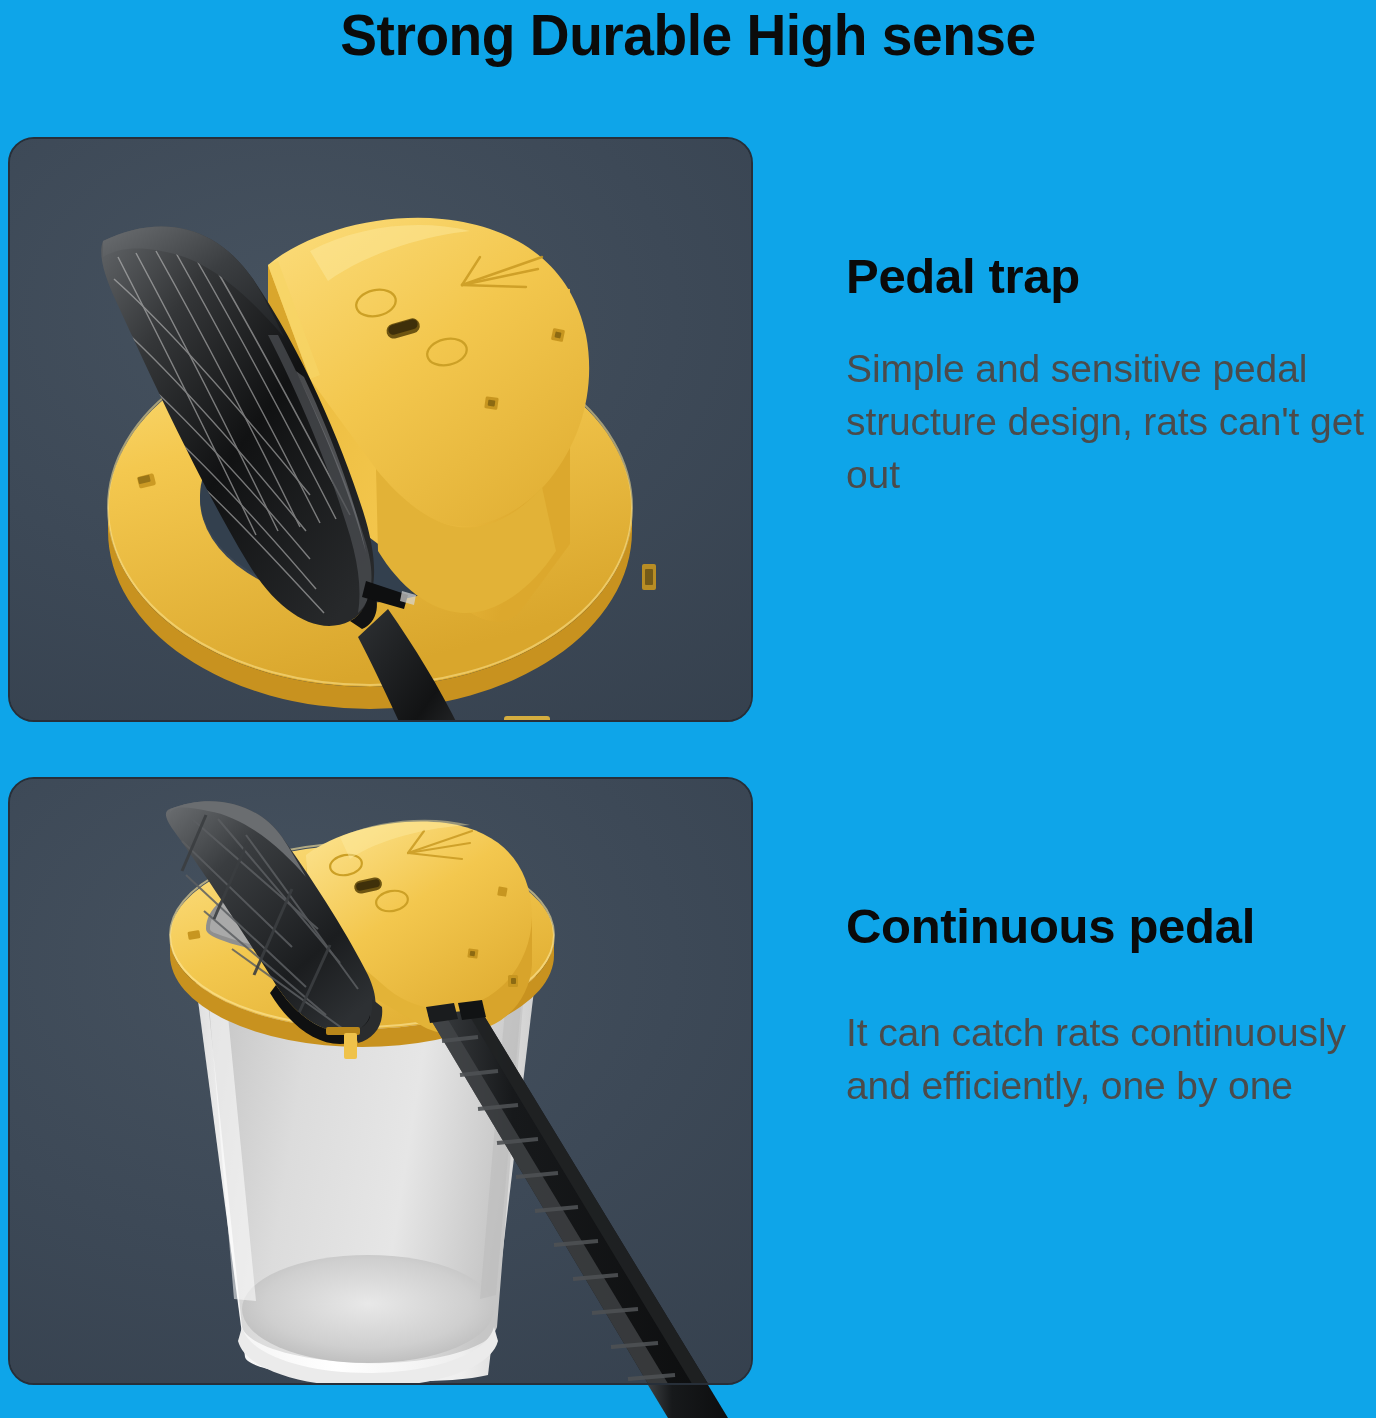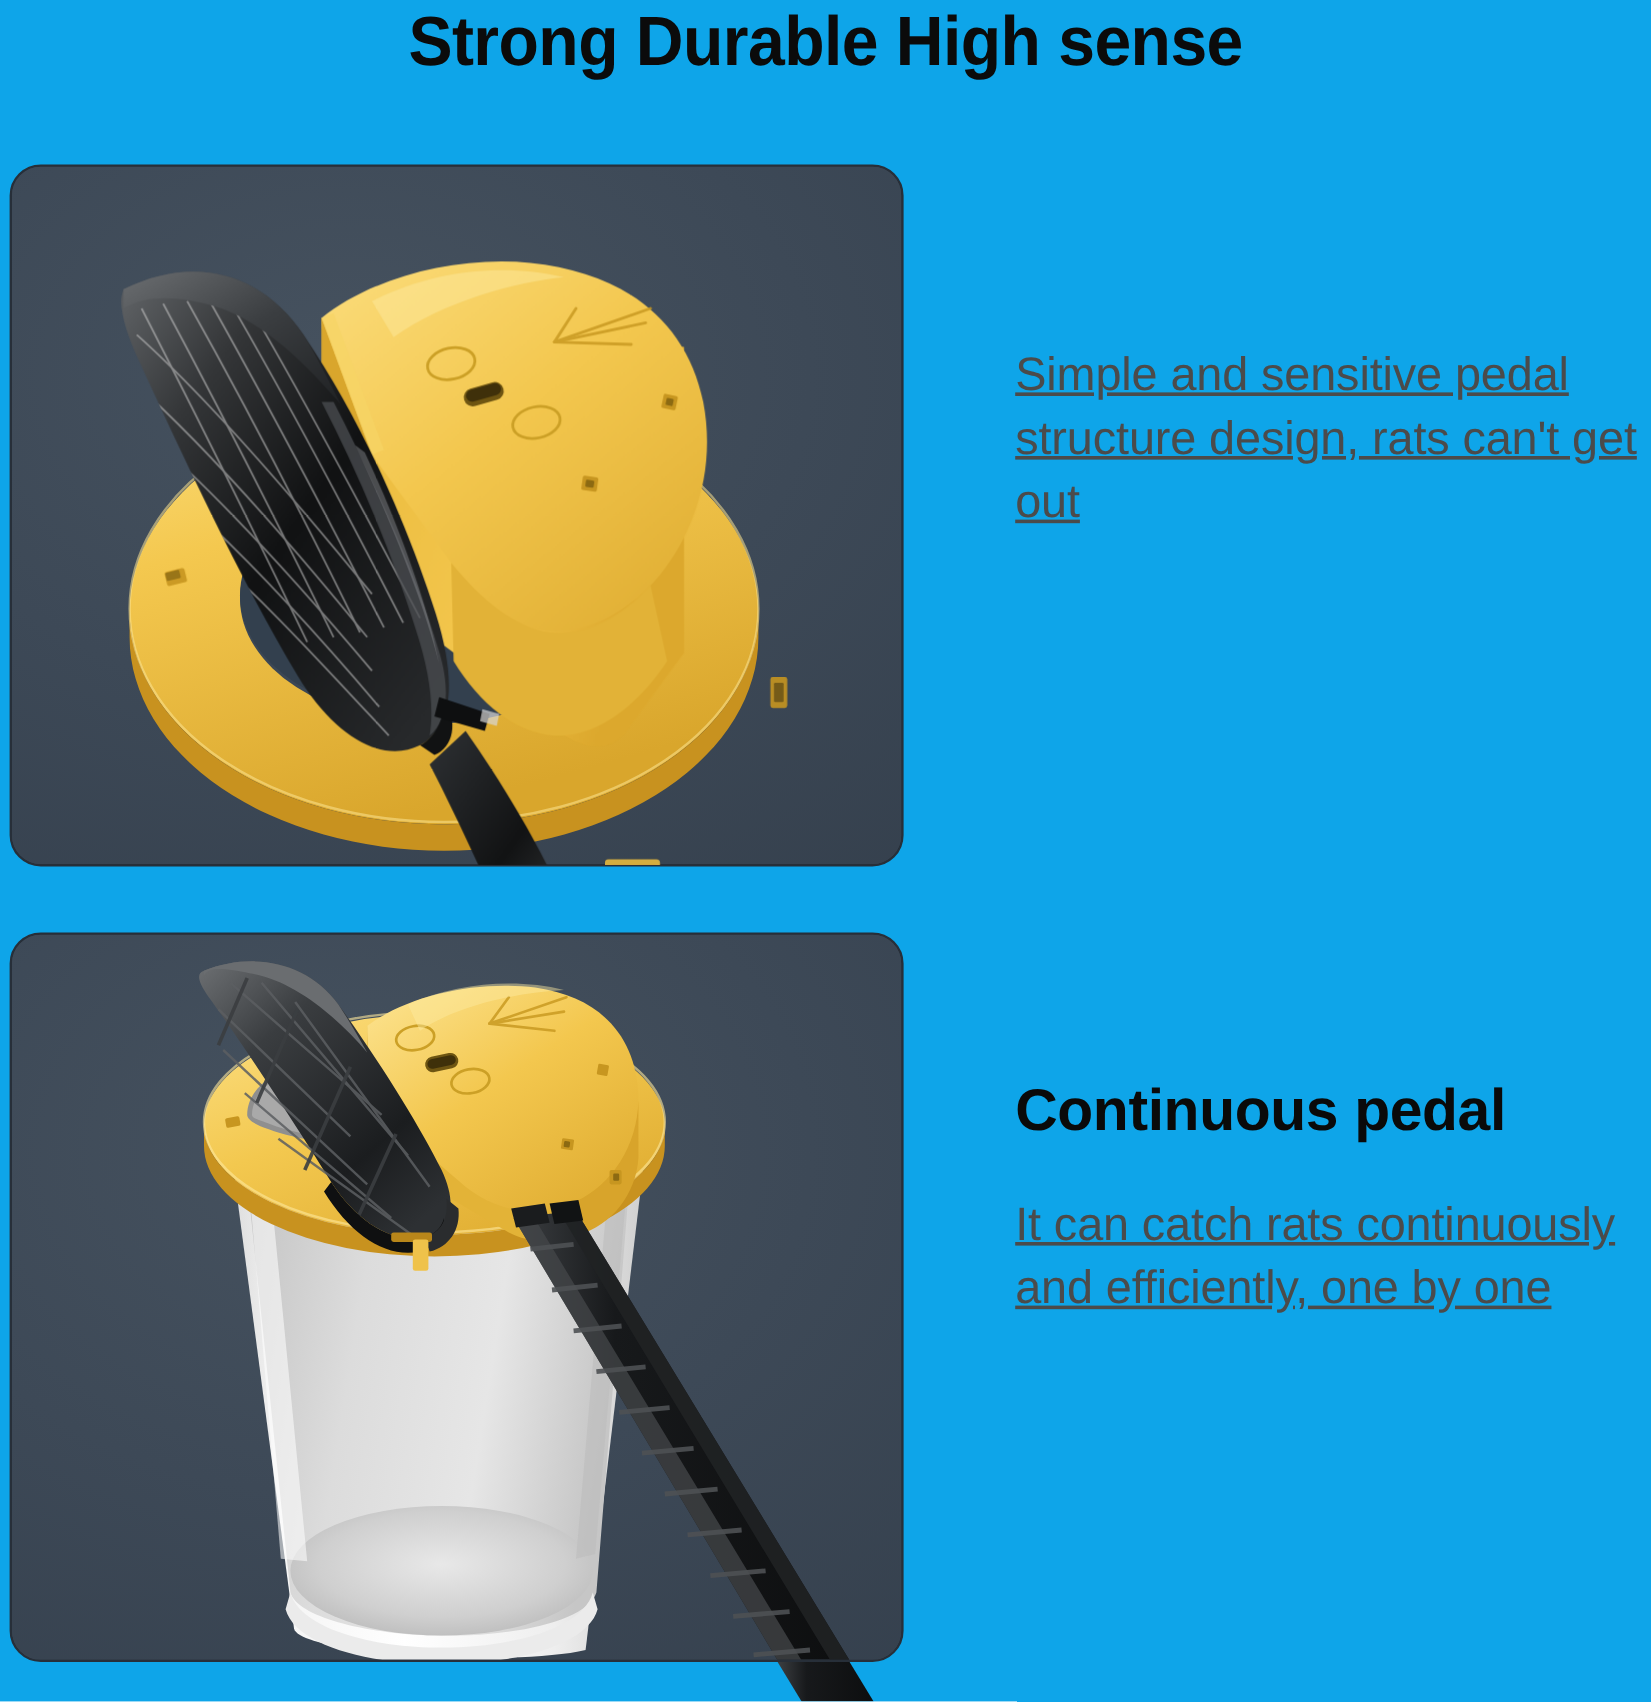--- a/index.html
+++ b/index.html
@@ -57,26 +57,25 @@
     color:#0a0a0a;
     letter-spacing:-0.3px;
   }
   .body {
     font-family:"Liberation Sans", sans-serif;
     font-weight:400;
     font-size:39px;
     line-height:53px;
     color:#4b4b4b;
     letter-spacing:-0.1px;
-    text-decoration:underline;
   }
   #text-1 { left:846px; top:248px; }
   #text-1 .body { margin-top:38px; }
   #text-2 { left:846px; top:898px; }
-  #text-2 .body { margin-top:40px; }
+  #text-2 .body { margin-top:52px; }
 
   
   .prod1 { position:absolute; left:0; top:0; width:745px; height:585px; }
 
   
   .prod2 { position:absolute; left:0; top:0; width:745px; height:608px; }
 
   .ramp-outside {
     position:absolute;
     left:8px; top:777px;
@@ -447,20 +446,21 @@
         <stop offset="1" stop-color="#0d0e0f"></stop>
       </linearGradient>
     </defs>
     <path d="M 640 608 L 700 608 L 720 641 L 660 641 Z" fill="url(#ramp-g2)"></path>
     <g stroke="#4e5154" stroke-width="4" opacity="0.9">
       <path d="M 620 602 L 667 598"></path>
     </g>
   </svg>
 
   <div class="tblock" id="text-1">
+    <div class="heading">Pedal trap</div>
     <div class="body">Simple and sensitive pedal structure design, rats can't get out</div>
   </div>
 
   <div class="tblock" id="text-2">
     <div class="heading">Continuous pedal</div>
     <div class="body">It can catch rats continuously and efficiently, one by one</div>
   </div>
 
 </div>
 

